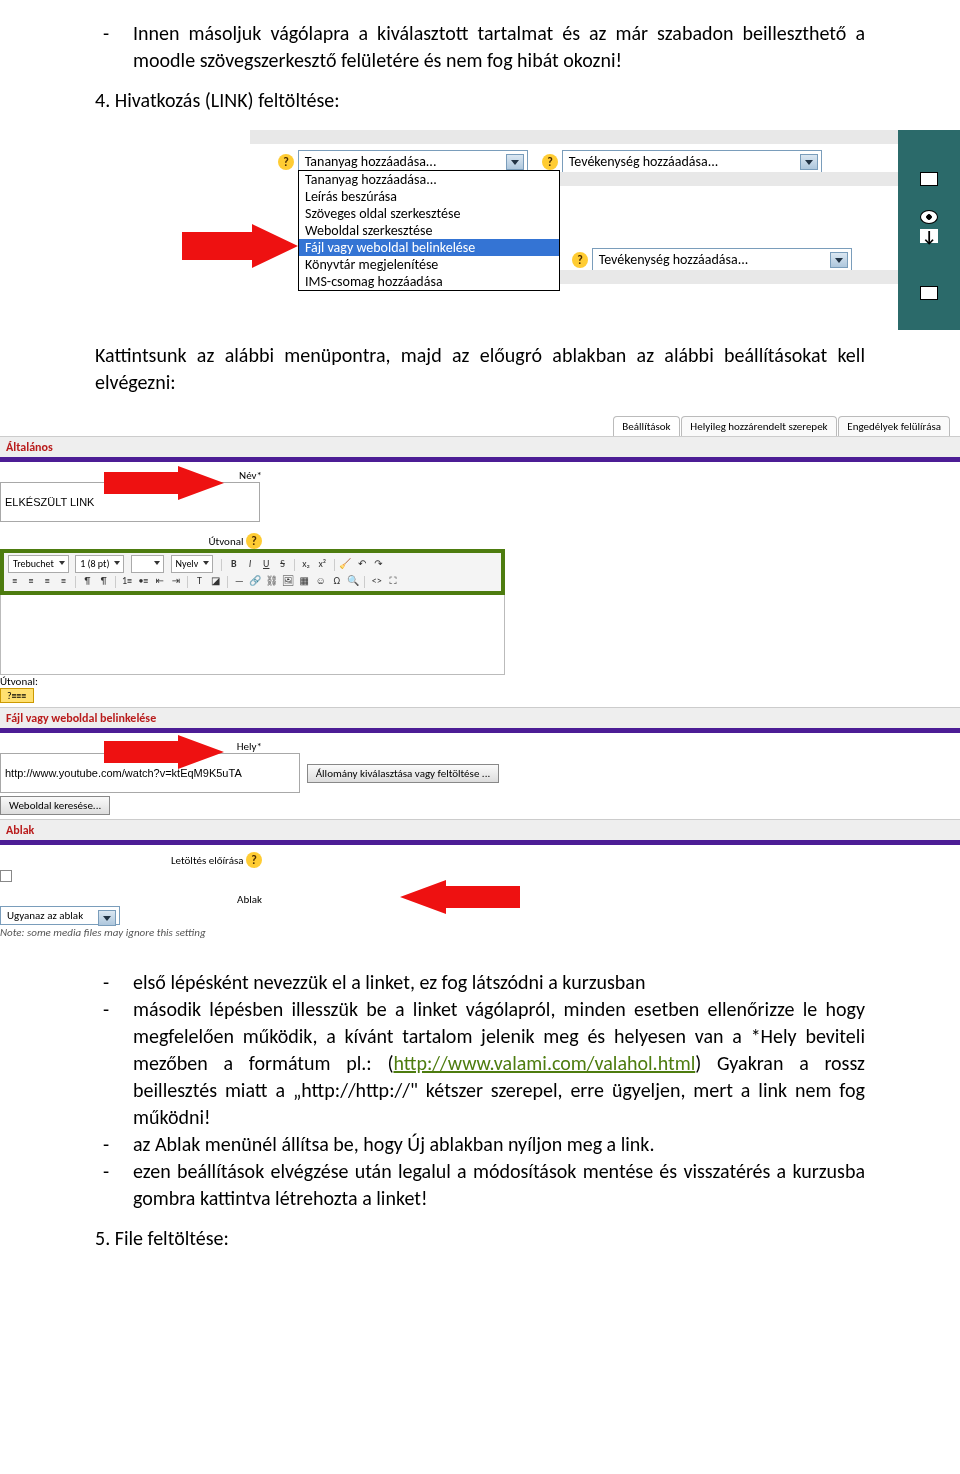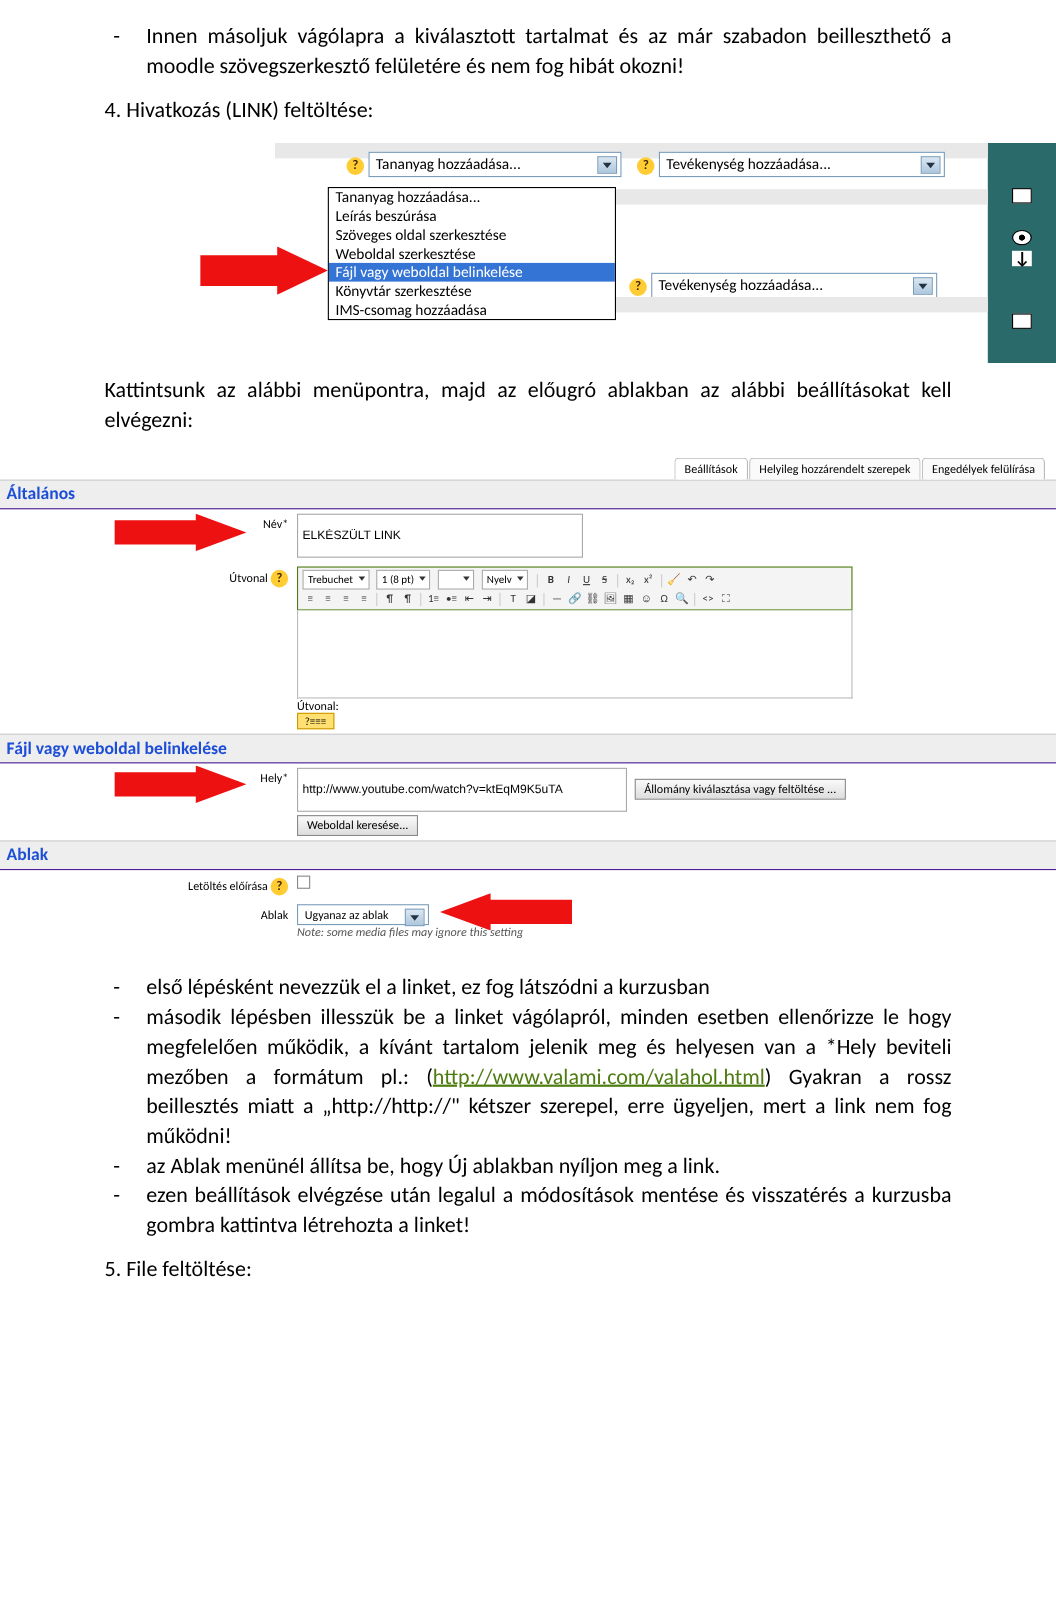--- a/index.html
+++ b/index.html
@@ -64,36 +64,36 @@
   .form-shot { background: #fff; font-size: 12px; color: #000; position: relative; }
   .tabs { text-align: right; padding: 6px 10px 0 0; }
   .tab {
     display: inline-block; border: 1px solid #bbb; border-bottom: none;
     padding: 3px 8px; font-size: 11px; background: #fafafa; margin-left: -1px;
     border-radius: 4px 4px 0 0;
   }
   .tab.active { background: #fff; }
   .form-title { text-align: center; font-weight: bold; font-size: 14px; padding: 12px 0 6px 0; }
   .section-hdr {
-    color: #1d4ed8; font-weight: bold; background: #eee; border-top: 1px solid #ccc;
-    border-bottom: 1px solid #4c1d95; padding: 3px 6px; font-size: 16px;
-  }
-  .form-row { display: flex; padding: 4px 0; }
+    color: #b91c1c; font-weight: bold; background: #eee; border-top: 1px solid #ccc;
+    border-bottom: 5px solid #4c1d95; padding: 3px 6px; font-size: 12px;
+  }
+  .form-row { display: flex; padding: 4px 0; flex-direction: column; }
   .form-label { width: 270px; text-align: right; padding-right: 8px; font-size: 11px; padding-top: 3px; }
   .form-field { flex: 1; }
   .txt-input {
     border: 1px solid #a8a8a8; font-size: 11px; padding: 13px 4px; width: 260px;
     background: #fff;
   }
   .btn {
     display: inline-block; border: 1px solid #888; background: linear-gradient(#fafafa,#ddd);
     font-size: 11px; padding: 2px 8px; margin-left: 4px;
   }
   .editor-toolbar {
-    border: 1px solid #4d7c0f; background: #f4f4f4; width: 505px; font-size: 10px;
+    border: 4px solid #4d7c0f; background: #f4f4f4; width: 505px; font-size: 10px;
     padding: 2px 4px; line-height: 16px;
   }
   .editor-toolbar .sel { border: 1px solid #aaa; background: #fff; padding: 0 14px 0 4px; display: inline-block; font-size: 10px; position: relative; margin-right: 4px; }
   .editor-toolbar .sel::after { content: ""; position: absolute; right: 3px; top: 5px; border-left: 3px solid transparent; border-right: 3px solid transparent; border-top: 4px solid #333; }
   .editor-body { border: 1px solid #bbb; border-top: none; width: 505px; height: 80px; background: #fff; }
   .note { font-style: italic; color: #555; font-size: 11px; }
   .utv { font-size: 11px; }
   .checkbox { display: inline-block; width: 12px; height: 12px; border: 1px solid #888; background: #fff; vertical-align: middle; }
   .tb-ic { display:inline-block; width:14px; text-align:center; font-size:10px; color:#333; }
   .tb-ic.b { font-weight:bold; } .tb-ic.i { font-style:italic; } .tb-ic.u { text-decoration:underline; } .tb-ic.s { text-decoration:line-through; }
@@ -122,35 +122,35 @@
           <span class="box-icon"></span><br><br>
           <span class="eye-icon"></span><br>
           <span class="down-icon"></span>
           <br><br><br>
           <span class="box-icon"></span>
         </div>
       </div>
 
       <div class="greybar" style="position:absolute; left:250px; right:62px; top:0;"></div>
 
-      <div style="position:absolute; left:278px; top:8px;margin-left:37px;">
+      <div style="position:absolute; left:278px; top:20px;">
         <span class="help-q">?</span>
         <span class="dropdown-closed" style="min-width:230px;">Tananyag hozzáadása...</span>
         &nbsp;&nbsp;
         <span class="help-q">?</span>
         <span class="dropdown-closed" style="min-width:260px;">Tevékenység hozzáadása...</span>
       </div>
 
       <div class="dd-open" style="position:absolute; left:298px; top:40px;">
         <div class="opt">Tananyag hozzáadása...</div>
         <div class="opt">Leírás beszúrása</div>
         <div class="opt">Szöveges oldal szerkesztése</div>
         <div class="opt">Weboldal szerkesztése</div>
         <div class="opt sel">Fájl vagy weboldal belinkelése</div>
-        <div class="opt">Könyvtár szerkesztése</div>
+        <div class="opt">Könyvtár megjelenítése</div>
         <div class="opt">IMS-csomag hozzáadása</div>
       </div>
 
       <div class="red-arrow" style="left:182px; top:94px; height:44px; width:116px;">
         <svg viewBox="0 0 116 44">
             <polygon points="0,8 70,8 70,0 116,22 70,44 70,36 0,36" fill="#e11"></polygon>
           </svg>
       </div>
 
       <div class="greybar" style="position:absolute; left:560px; right:62px; top:42px;"></div>

